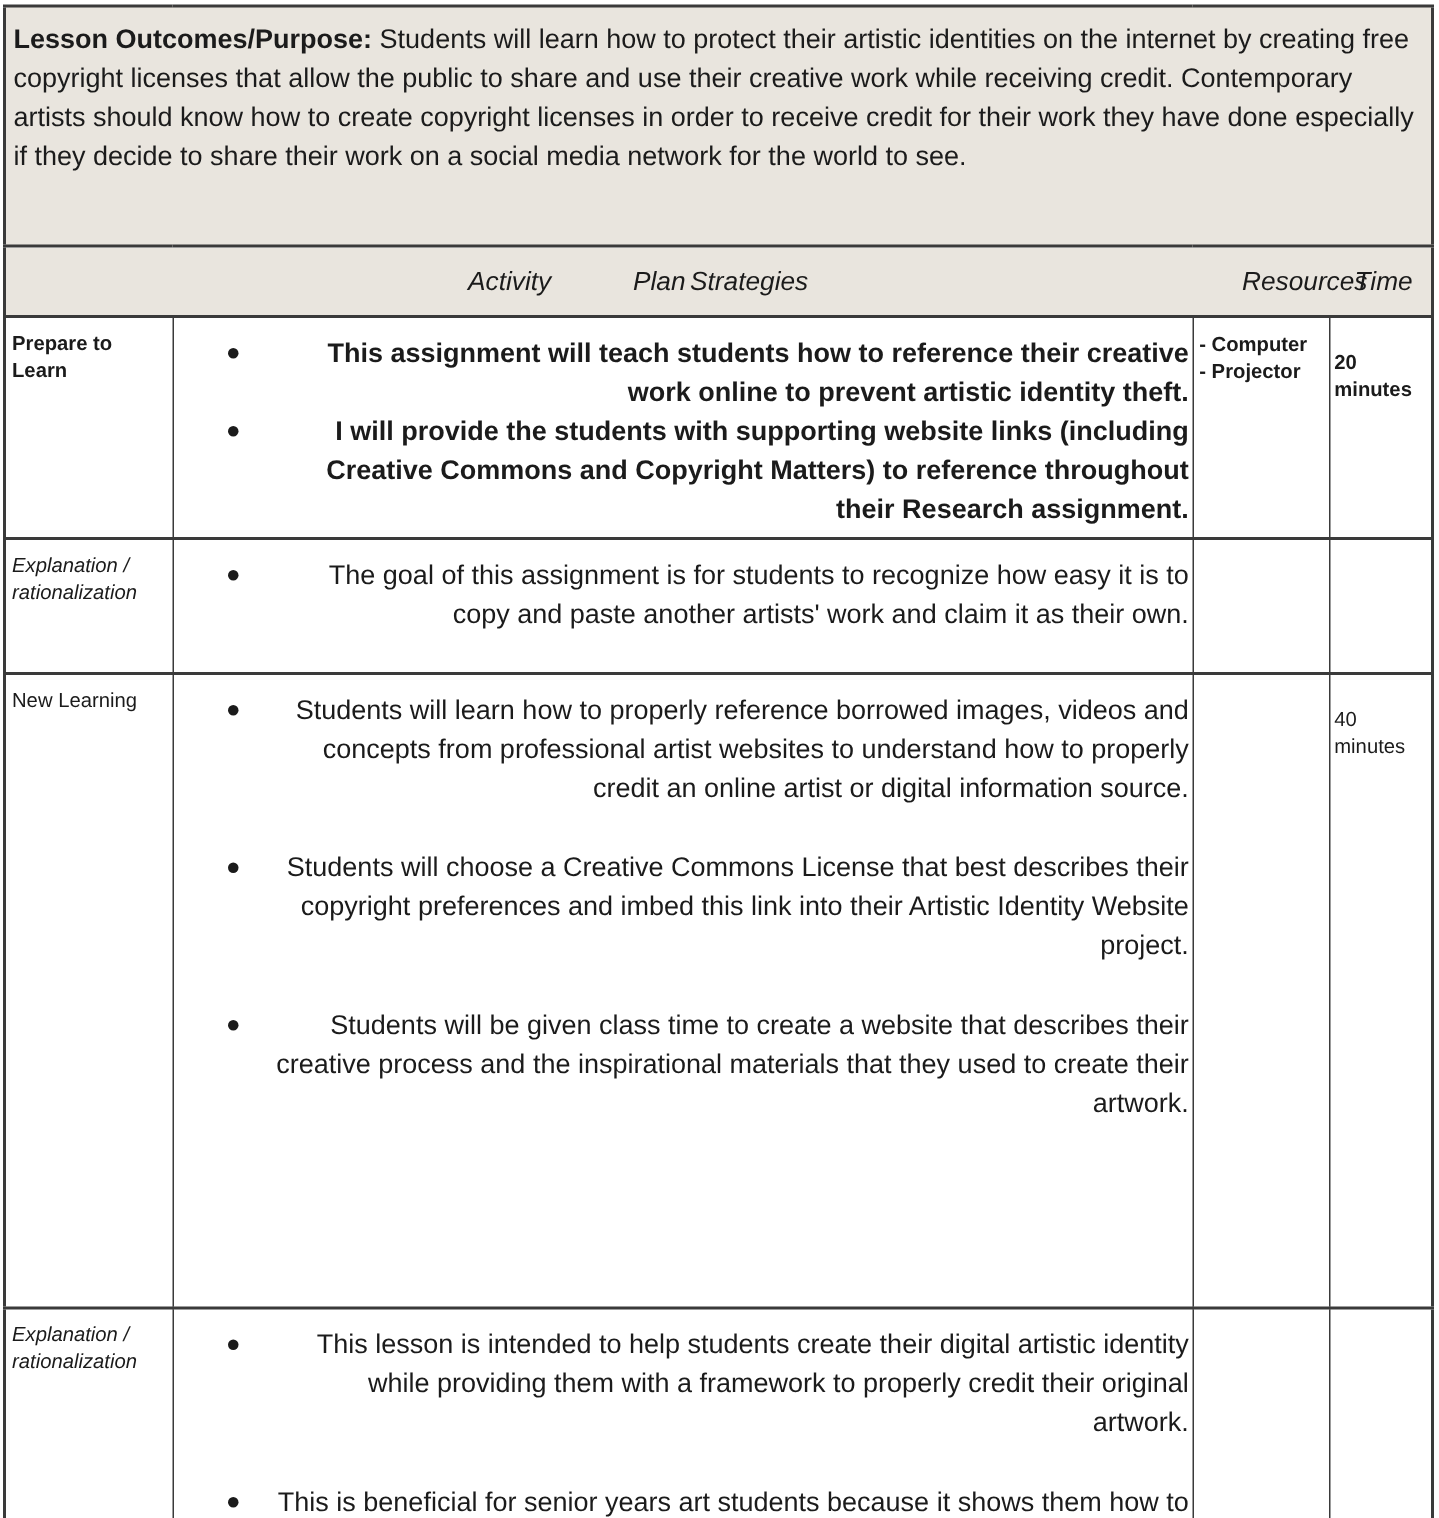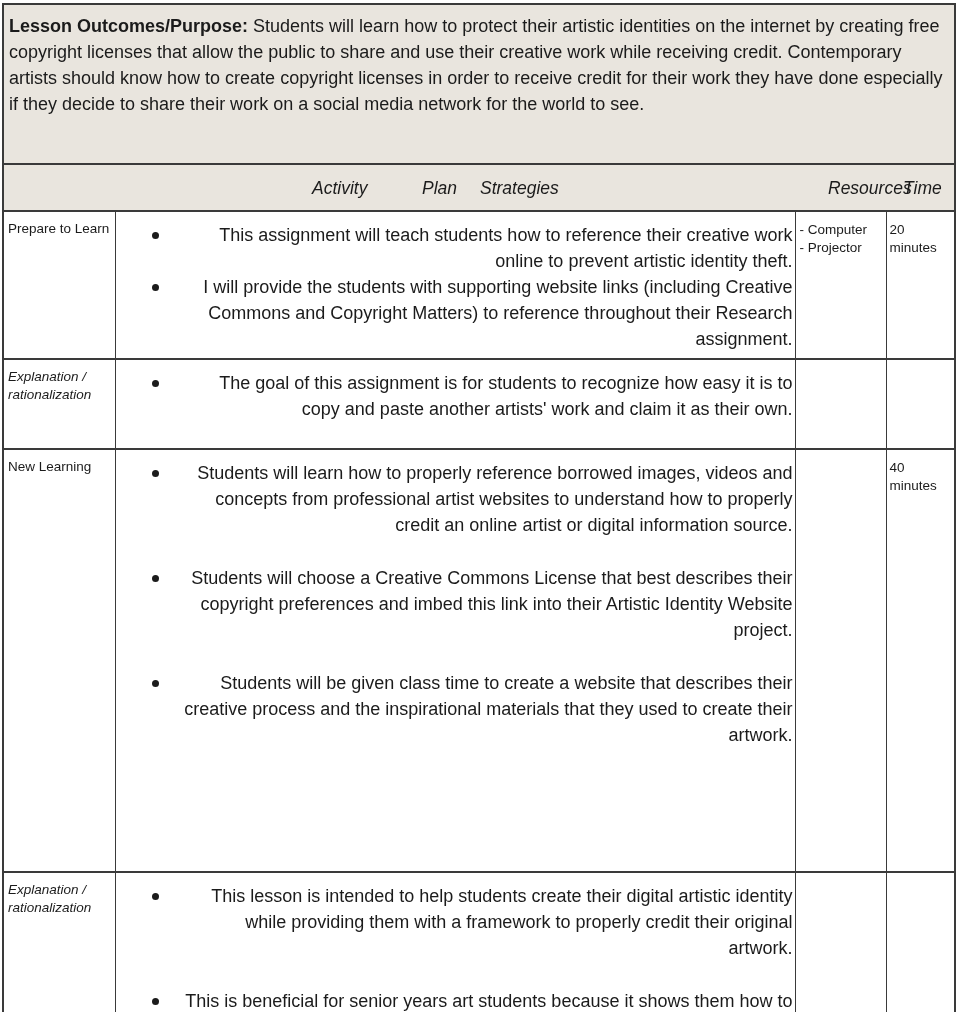--- a/index.html
+++ b/index.html
@@ -54,29 +54,29 @@
   .header-word {
     position: absolute;
     top: 50%;
     transform: translateY(-50%);
     font-style: italic;
     font-size: 17.5px;
     white-space: nowrap;
   }
   .hw-activity   { left: 308px; }
   .hw-plan       { left: 418px; }
-  .hw-strategies { left: 476px; }
+  .hw-strategies { left: 456px; }
   .hw-resources  { left: 824px; }
   .hw-time       { left: 899px; }
 
   
   .body-row td { background: #ffffff; }
   .body-row td + td { border-left: 1px solid #3a3a3a; }
 
-  .row-1 { height: 148px; }
+  .row-1 { height: 148px; font-weight: bold; }
   .row-2 { height: 90px; }
   .row-3 { height: 423px; }
   .row-4 { height: 170px; }
 
   .label-cell {
     padding: 8px 3px 0 4px;
     font-size: 13.5px;
     line-height: 18px;
   }
   .label-italic .row-label { font-style: italic; }
@@ -106,21 +106,21 @@
   }
   ul.spaced li + li { margin-top: 27px; }
 
   .resources-cell {
     padding: 9px 2px 0 4px;
     font-size: 13.5px;
     line-height: 18px;
     white-space: pre-line;
   }
   .time-cell {
-    padding: 9px 2px 0 3px;
+    padding: 21px 2px 0 3px;
     font-size: 13.5px;
     line-height: 18px;
     white-space: pre-line;
     border-radius: 12px;
   }
 </style>
 </head>
 <body>
 
 <div class="page">

